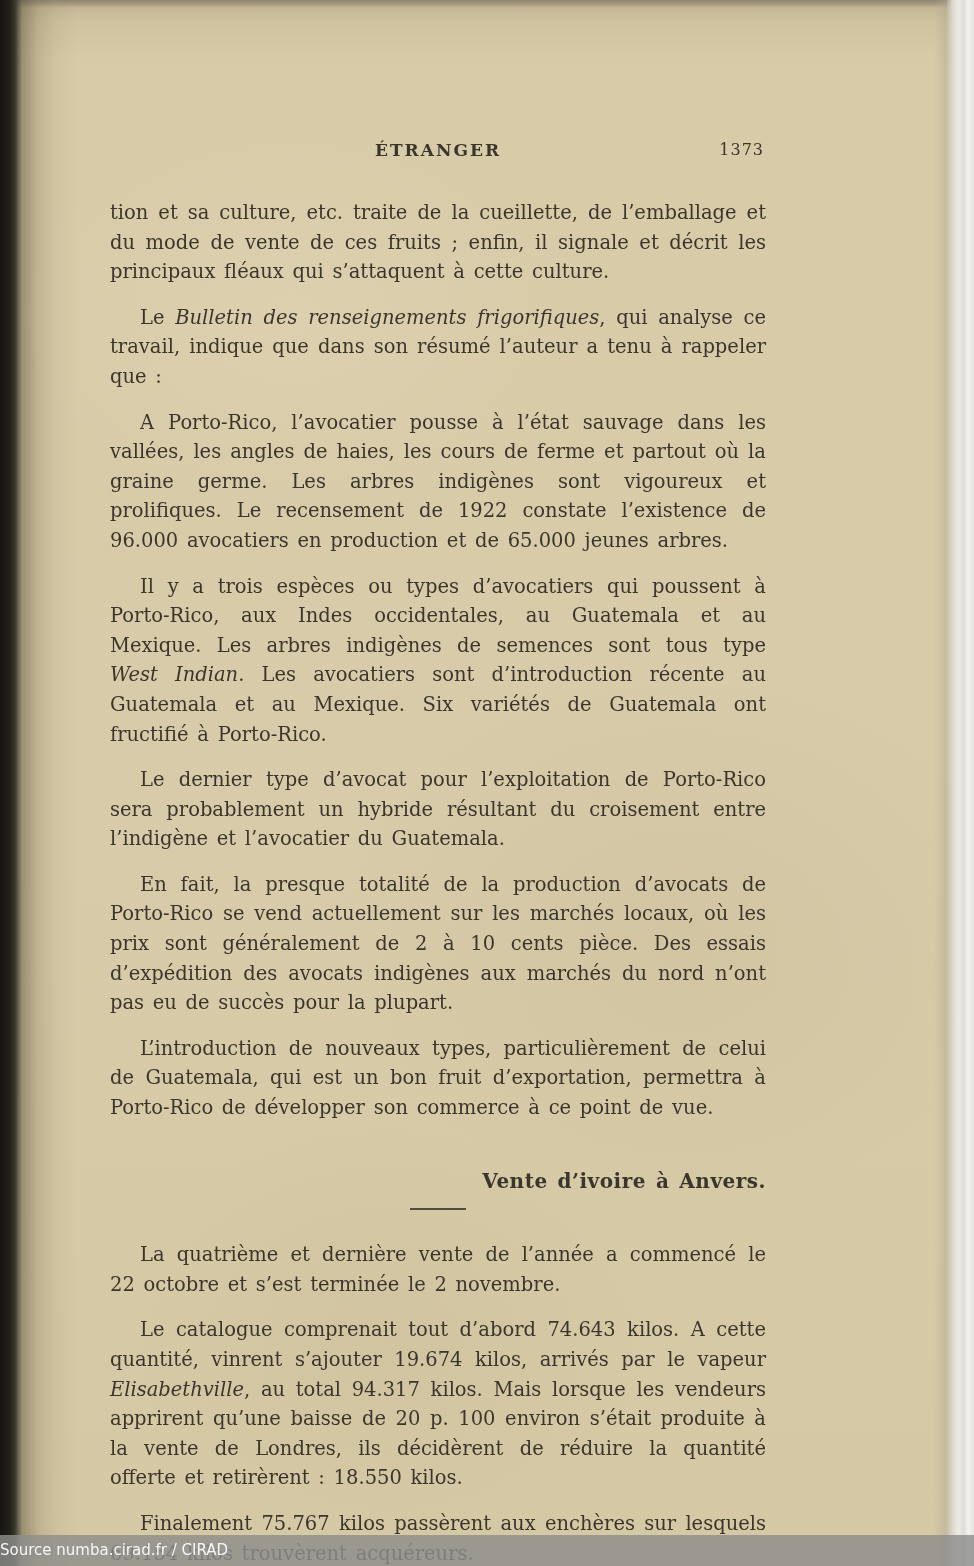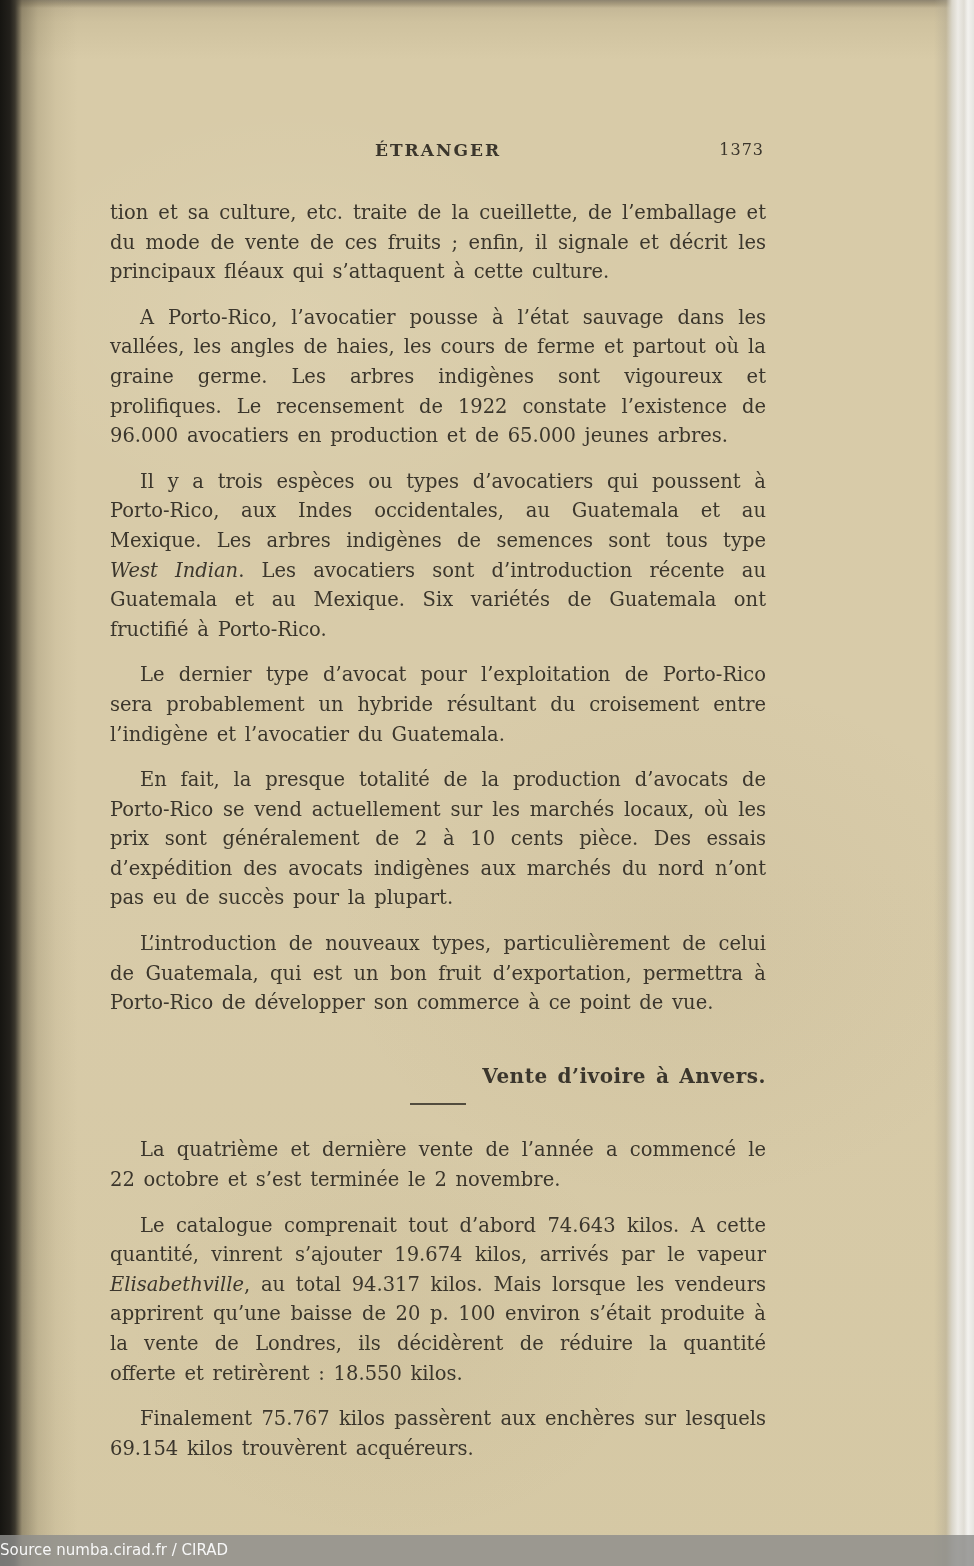--- a/index.html
+++ b/index.html
@@ -81,20 +81,21 @@
 <div class="binding"></div>
 <div class="page-edge"></div>
 
 <div class="page-text">
   <div class="running-head">
     <span class="running-title">ÉTRANGER</span>
     <span class="running-page-number">1373</span>
   </div>
   <div>
       <p class="para"><span>tion et sa culture, etc. traite de la cueillette, de l’emballage et du mode de vente de ces fruits ; enfin, il signale et décrit les principaux fléaux qui s’attaquent à cette culture.</span></p>
+      <p class="para indent"><span>Le </span><span class="italic">Bulletin des renseignements frigorifiques</span><span>, qui analyse ce travail, indique que dans son résumé l’auteur a tenu à rappeler que :</span></p>
       <p class="para indent"><span>A Porto-Rico, l’avocatier pousse à l’état sauvage dans les vallées, les angles de haies, les cours de ferme et partout où la graine germe. Les arbres indigènes sont vigoureux et prolifiques. Le recensement de 1922 constate l’existence de 96.000 avocatiers en production et de 65.000 jeunes arbres.</span></p>
       <p class="para indent"><span>Il y a trois espèces ou types d’avocatiers qui poussent à Porto-Rico, aux Indes occidentales, au Guatemala et au Mexique.  Les arbres indigènes de semences sont tous type </span><span class="italic">West Indian</span><span>. Les avocatiers sont d’introduction récente au Guatemala et au Mexique.  Six variétés de Guatemala ont fructifié à Porto-Rico.</span></p>
       <p class="para indent"><span>Le dernier type d’avocat pour l’exploitation de Porto-Rico sera probablement un hybride résultant du croisement entre l’indigène et l’avocatier du Guatemala.</span></p>
       <p class="para indent"><span>En fait, la presque totalité de la production d’avocats de Porto-Rico se vend actuellement sur les marchés locaux, où les prix sont généralement de 2 à 10 cents pièce. Des essais d’expédition des avocats indigènes aux marchés du nord n’ont pas eu de succès pour la plupart.</span></p>
       <p class="para indent"><span>L’introduction de nouveaux types, particulièrement de celui de Guatemala, qui est un bon fruit d’exportation, permettra à Porto-Rico de développer son commerce à ce point de vue.</span></p>
       <h2 class="section-heading">Vente d’ivoire à Anvers.</h2>
       <div class="heading-rule"></div>
       <p class="para indent"><span>La quatrième et dernière vente de l’année a commencé le 22 octobre et s’est terminée le 2 novembre.</span></p>
       <p class="para indent"><span>Le catalogue comprenait tout d’abord 74.643 kilos. A cette quantité, vinrent s’ajouter 19.674 kilos, arrivés par le vapeur </span><span class="italic">Elisabethville</span><span>, au total 94.317 kilos. Mais lorsque les vendeurs apprirent qu’une baisse de 20 p. 100 environ s’était produite à la vente de Londres, ils décidèrent de réduire la quantité offerte et retirèrent : 18.550 kilos.</span></p>
       <p class="para indent"><span>Finalement 75.767 kilos passèrent aux enchères sur lesquels 69.154 kilos trouvèrent acquéreurs.</span></p>

